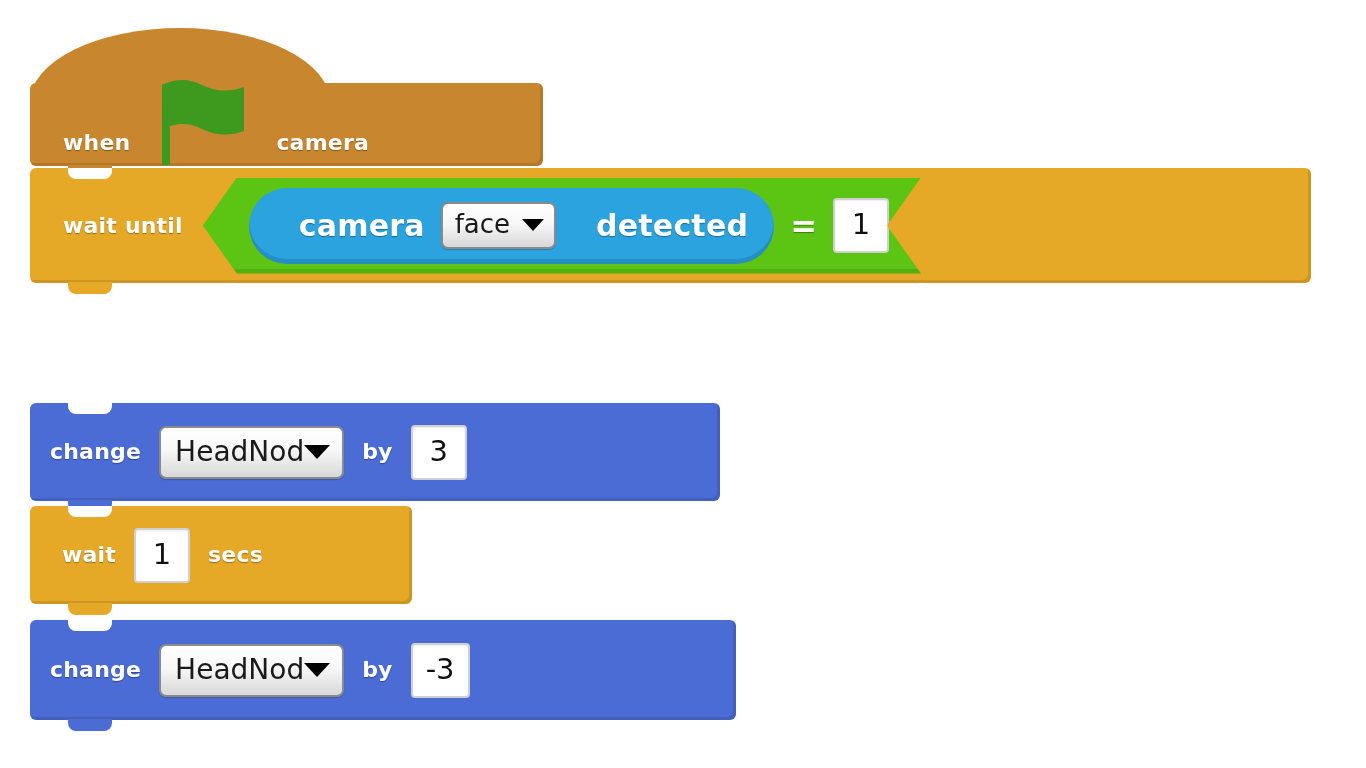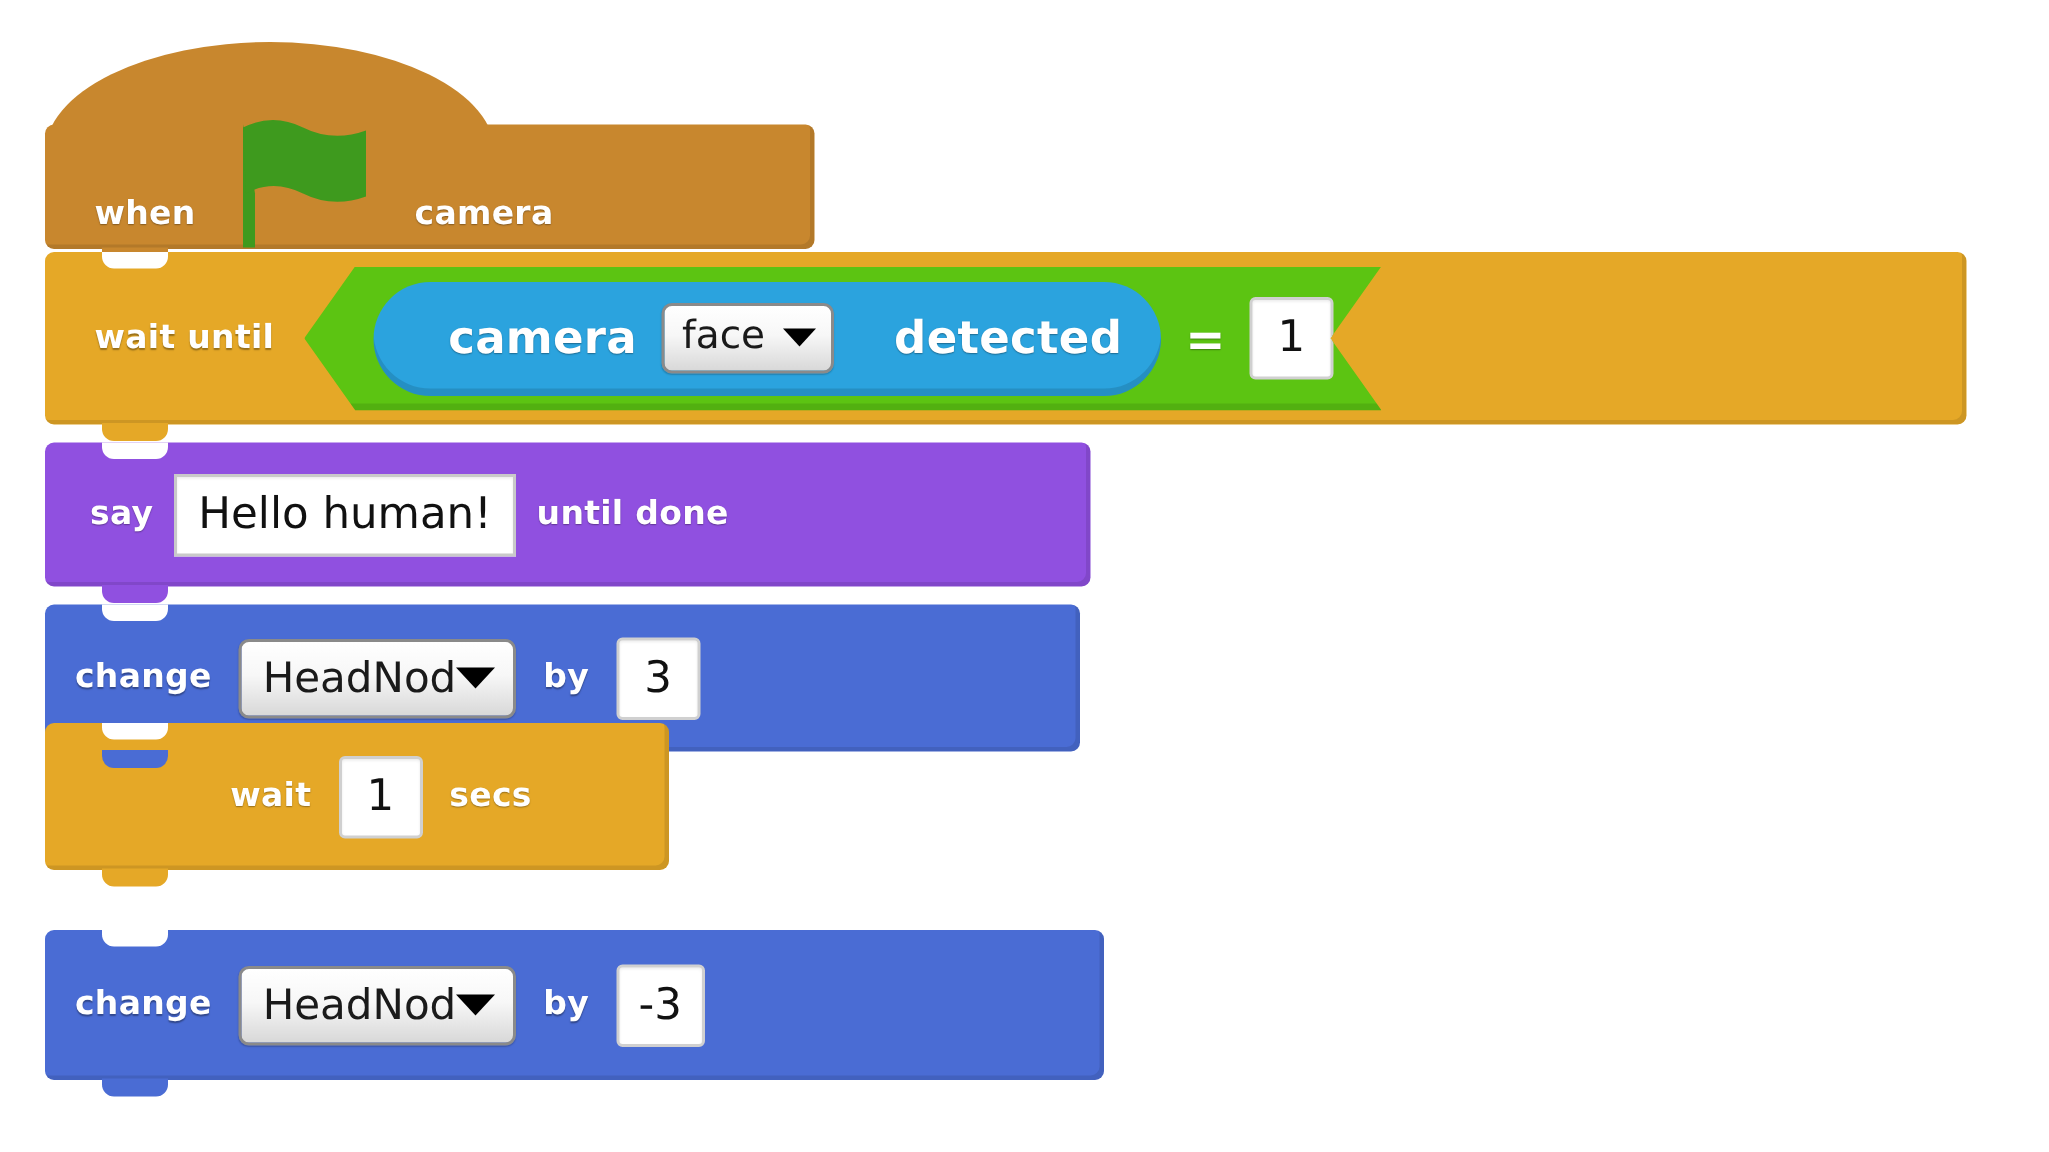--- a/index.html
+++ b/index.html
@@ -258,24 +258,23 @@
     left: 30px;
     top: 620px;
     width: 706px;
     height: 100px;
   }
   #block-change-1 .row, #block-change-2 .row { gap: 18px; padding-left: 20px; }
 
   
   #block-wait {
     left: 30px;
-    top: 482px;
-    width: 416px;
+    top: 506px;
+    width: 382px;
     height: 98px;
-    justify-content: center;
   }
   #block-wait .row { gap: 18px; padding-left: 32px; }
 </style>
 </head>
 <body>
 
 <div id="script-canvas">
 
   <div class="hat-block">
     <div class="hat-dome"></div>
@@ -304,27 +303,20 @@
             <span class="dd-arrow"></span>
           </span>
           <span class="blk-label">detected</span>
         </span>
         <span class="eq-sign">=</span>
         <span class="input-num">1</span>
       </span>
     </div>
   </div>
 
-  <div class="stack-block c-looks" id="block-say">
-    <div class="row">
-      <span class="blk-label">say</span>
-      <span class="input-text">Hello human!</span>
-      <span class="blk-label">until done</span>
-    </div>
-  </div>
 
   <div class="stack-block c-data" id="block-change-1">
     <div class="row">
       <span class="blk-label">change</span>
       <span class="dropdown">
         <span class="dd-text">HeadNod</span>
         <span class="dd-arrow"></span>
       </span>
       <span class="blk-label">by</span>
       <span class="input-num">3</span>

